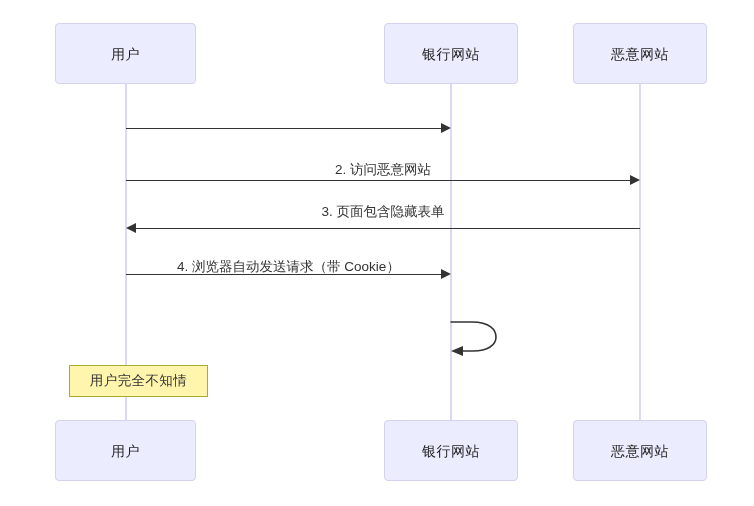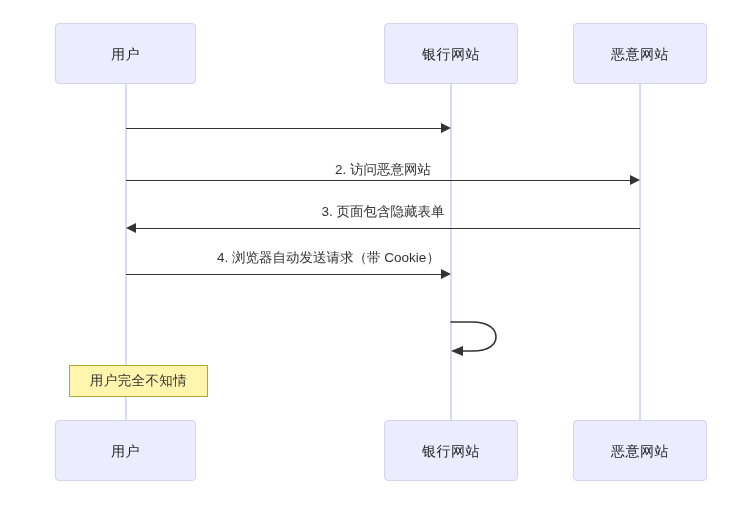--- a/index.html
+++ b/index.html
@@ -116,21 +116,21 @@
   <div class="arrowhead right" style="left:441px; top:123px;"></div>
 
   <div class="msg-label" style="left:126px; top:163px; width:514px;">2. 访问恶意网站</div>
   <div class="msg-line" style="left:126px; top:180px; width:505px;"></div>
   <div class="arrowhead right" style="left:630px; top:175px;"></div>
 
   <div class="msg-label" style="left:126px; top:205px; width:514px;">3. 页面包含隐藏表单</div>
   <div class="msg-line" style="left:135px; top:228px; width:505px;"></div>
   <div class="arrowhead left" style="left:126px; top:223px;"></div>
 
-  <div class="msg-label" style="left:126px; top:251px; width:325px;padding-left:40px;">4. 浏览器自动发送请求（带 Cookie）</div>
+  <div class="msg-label" style="left:126px; top:260px; width:325px;">4. 浏览器自动发送请求（带 Cookie）</div>
   <div class="msg-line" style="left:126px; top:274px; width:316px;"></div>
   <div class="arrowhead right" style="left:441px; top:269px;"></div>
 
   <svg class="selfloop" style="left:446px; top:314px;" width="60" height="42" viewBox="0 0 60 42">
     <path d="M 5 8 L 26 8 C 44 8, 50 16, 50 23 C 50 31, 42 37, 27 37 L 16 37" fill="none" stroke="#333333" stroke-width="1.6" stroke-linecap="round"></path>
     <polygon points="17,32 5,37 17,42" fill="#333333"></polygon>
   </svg>
 
   <div class="note-box" style="left:69px; top:365px; width:139px; height:32px;">
     <span>用户完全不知情</span>

